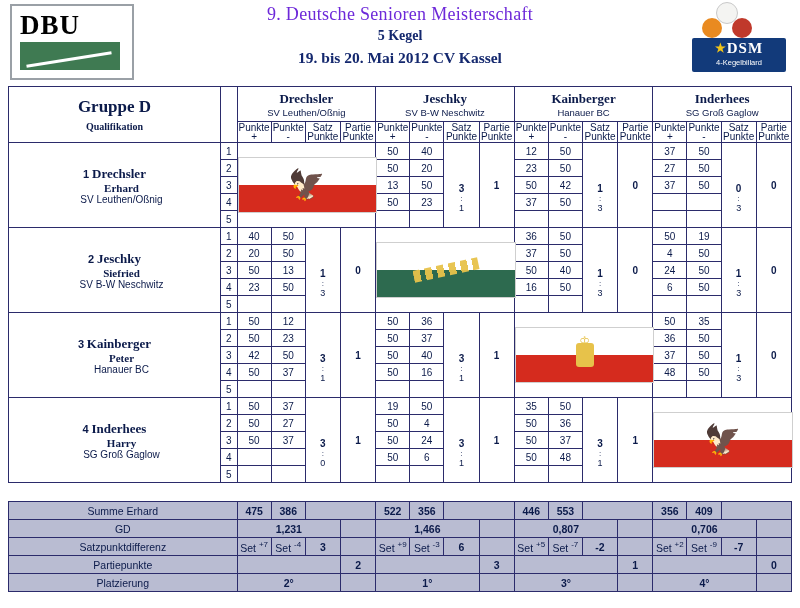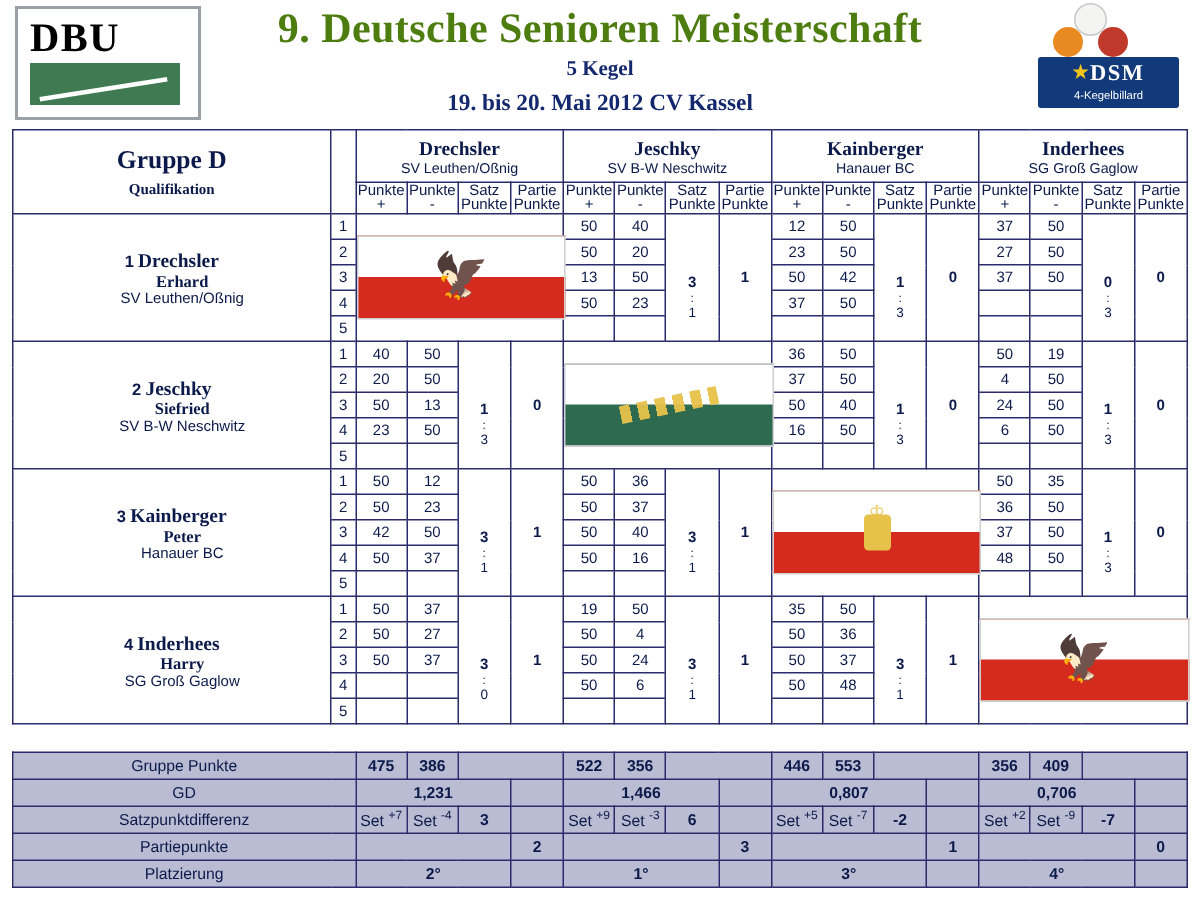--- a/index.html
+++ b/index.html
@@ -25,21 +25,21 @@
   .logo-bar{
     position:absolute;left:8px;top:36px;width:100px;height:28px;background:#3f7a52;
   }
   .logo-bar:after{
     content:"";position:absolute;left:6px;top:16px;width:86px;height:3px;
     background:#ffffff;transform:rotate(-9deg);
   }
   .title-block{
     position:absolute;left:140px;top:4px;width:520px;text-align:center;
   }
-  .t1{font-family:"Liberation Serif",serif;font-weight:bold;font-size:28px;color:#4d7c0f;letter-spacing:.3px;}
+  .t1{font-family:"Liberation Serif",serif;font-weight:normal;font-size:18px;color:#6d28d9;letter-spacing:.3px;}
   .t2{font-family:"Liberation Serif",serif;font-weight:bold;font-size:14px;color:#14286e;margin-top:3px;}
   .t3{font-family:"Liberation Serif",serif;font-weight:bold;font-size:15.5px;color:#14286e;margin-top:5px;}
 
   .dsm{position:absolute;right:12px;top:2px;width:96px;height:74px;}
   .balls{position:absolute;left:6px;top:0;width:86px;height:36px;}
   .ball{position:absolute;width:20px;height:20px;border-radius:50%;}
   .ball.white{background:#f4f4f2;border:1px solid #c9c9c9;left:18px;top:0px;}
   .ball.orange{background:#e98a20;left:4px;top:16px;}
   .ball.red{background:#c0392b;left:34px;top:16px;}
   .dsm-box{
@@ -529,21 +529,21 @@
         <col style="width:33px">
         <col style="width:34px">
         <col style="width:34px">
       <col style="width:33px">
         <col style="width:33px">
         <col style="width:34px">
         <col style="width:34px">
     </colgroup>
     <tbody id="foot-rows">
         <tr>
-          <td class="lbl" colspan="2">Gruppe Punkte</td>
+          <td class="lbl" colspan="2">Summe Erhard</td>
           <td class="white bold">475</td>
           <td class="white bold">386</td>
           <td colspan="2"></td>
           <td class="white bold">522</td>
           <td class="white bold">356</td>
           <td colspan="2"></td>
           <td class="white bold">446</td>
           <td class="white bold">553</td>
           <td colspan="2"></td>
           <td class="white bold">356</td>

